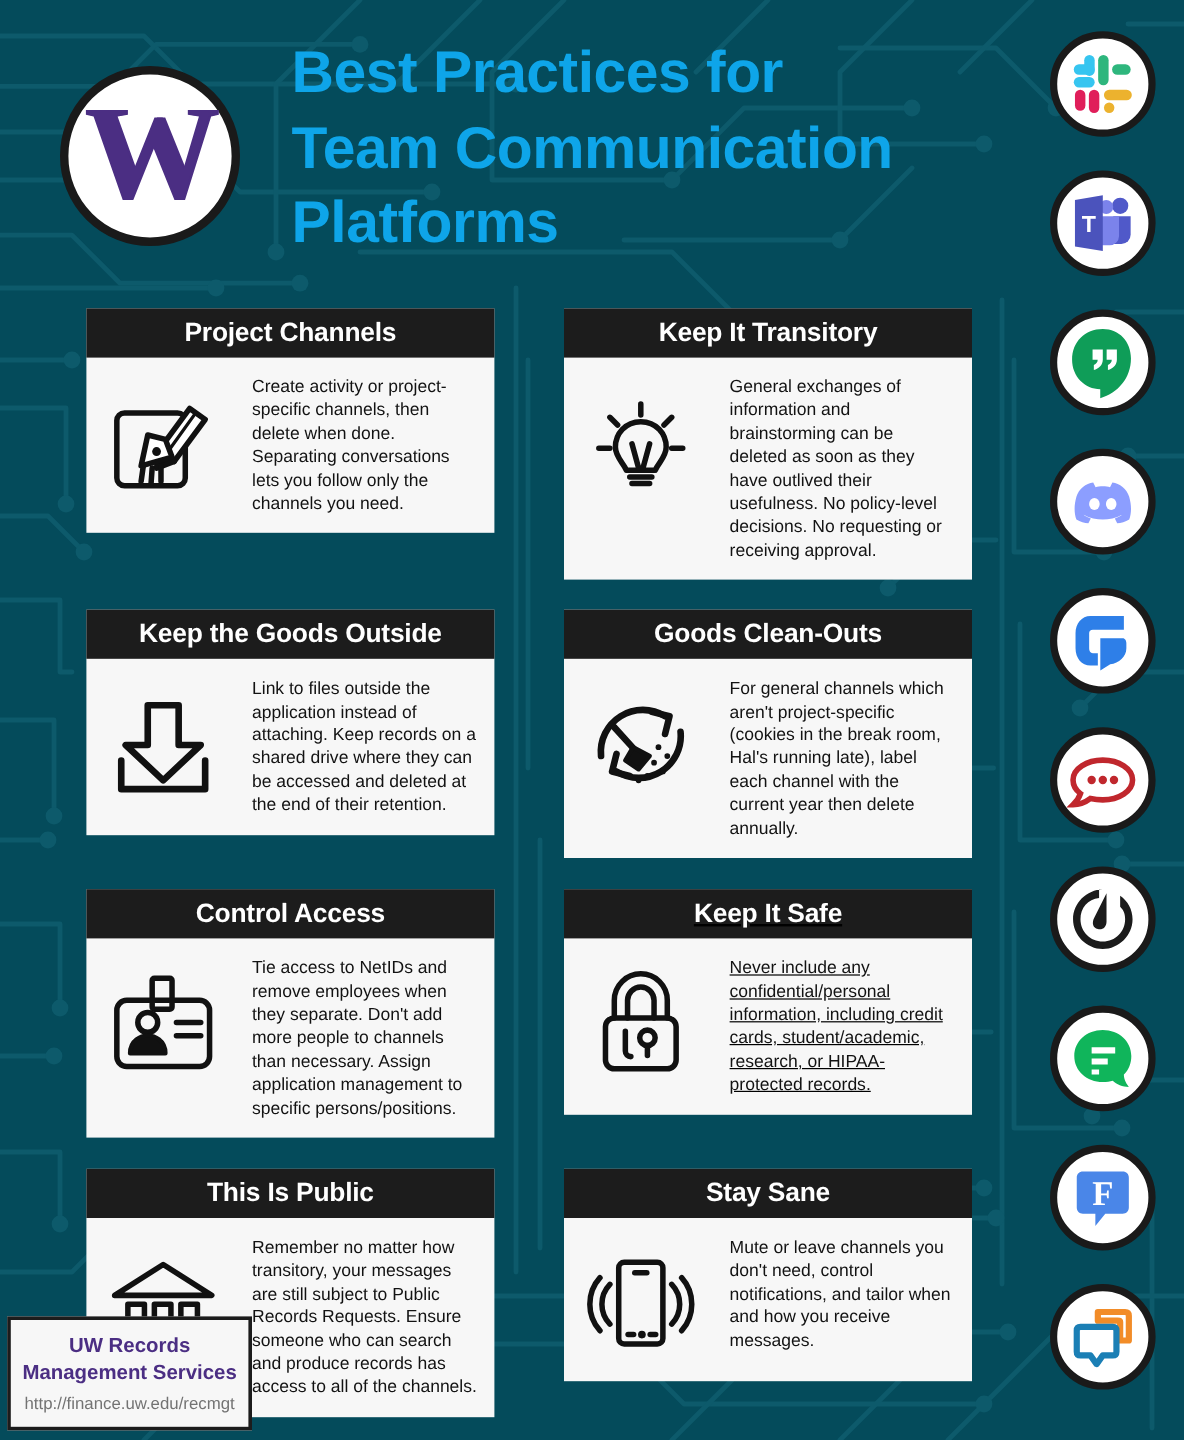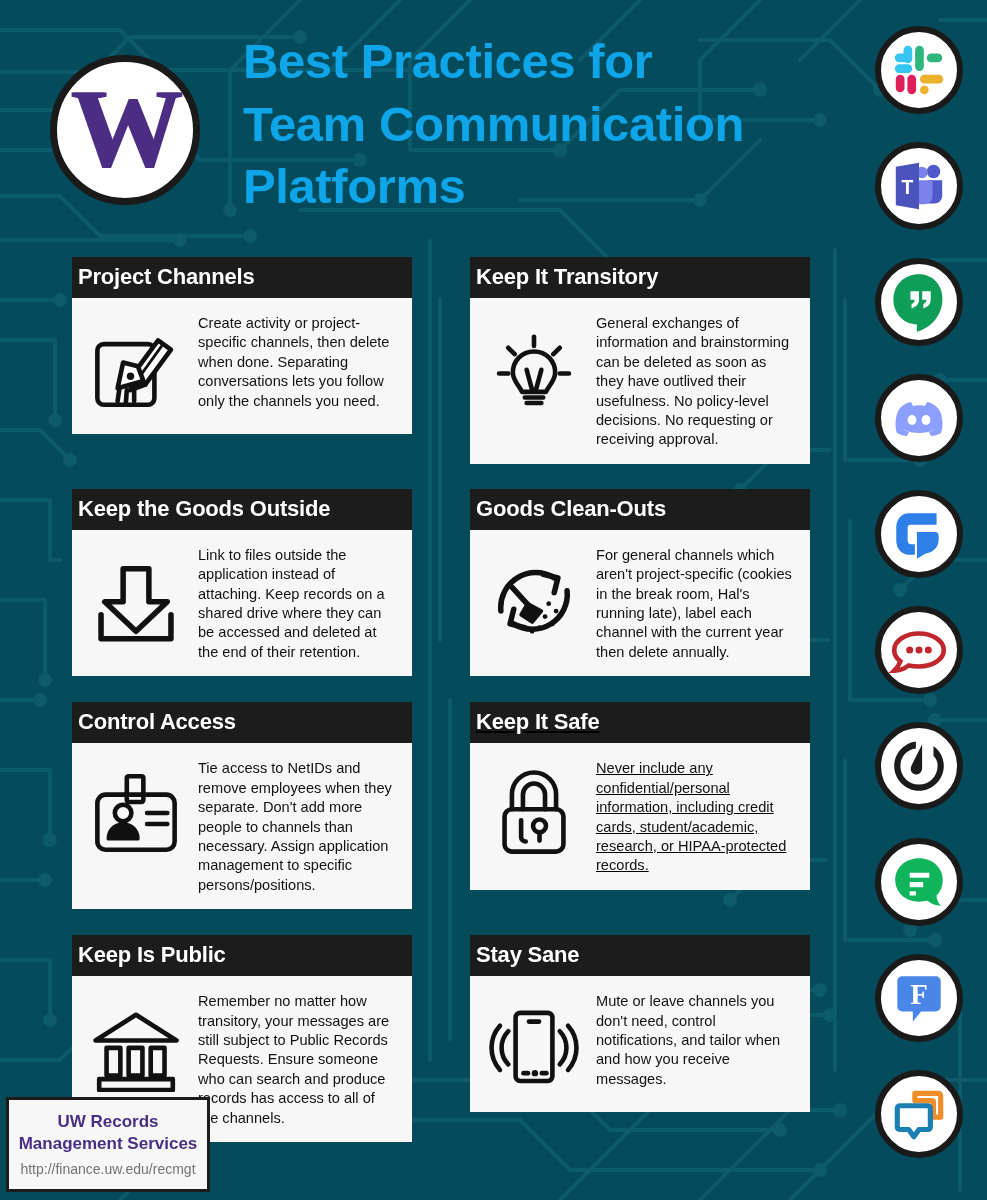--- a/index.html
+++ b/index.html
@@ -75,31 +75,31 @@
   .card-slot { position: relative; }
   .card {
     position: relative;
     width: 100%;
     background: #f7f7f7;
     box-shadow: 0 0 0 0 rgba(0,0,0,0);
   }
   .card-head {
     background: #1c1c1c;
     color: #ffffff;
-    text-align: left;
+    text-align: center;
     font-size: 22px;
     font-weight: bold;
     padding: 7px 6px 8px 6px;
     letter-spacing: -0.2px;
   }
   .card-body {
     display: flex;
     align-items: flex-start;
     padding: 14px 14px 14px 12px;
-    gap: 10px;
+    gap: 22px;
     border-radius: 17px;
   }
   .card-icon {
     flex: 0 0 104px;
     height: 104px;
     display: flex;
     align-items: center;
     justify-content: center;
     margin-top: 4px;
   }
@@ -386,21 +386,21 @@
               <path d="M36 58 V76 A5 5 0 0 0 41 81"></path>
             </svg>
           </div>
           <div class="card-text">Never include any confidential/personal information, including credit cards, student/academic, research, or HIPAA-protected records.</div>
         </div>
       </div>
     </div>
 
     <div class="card-slot" style="padding-top:26px;">
       <div class="card">
-        <div class="card-head">Keep Is Public</div>
+        <div class="card-head">This Is Public</div>
         <div class="card-body">
           <div class="card-icon">
             <svg width="92" height="92" viewBox="0 0 100 100" fill="none" stroke="#111" stroke-width="5" stroke-linejoin="round" stroke-linecap="round">
               <path d="M6 44 L50 16 L94 44 Z"></path>
               <rect x="18" y="52" width="15" height="30"></rect>
               <rect x="42" y="52" width="15" height="30"></rect>
               <rect x="66" y="52" width="15" height="30"></rect>
               <rect x="10" y="86" width="80" height="12"></rect>
             </svg>
           </div>

